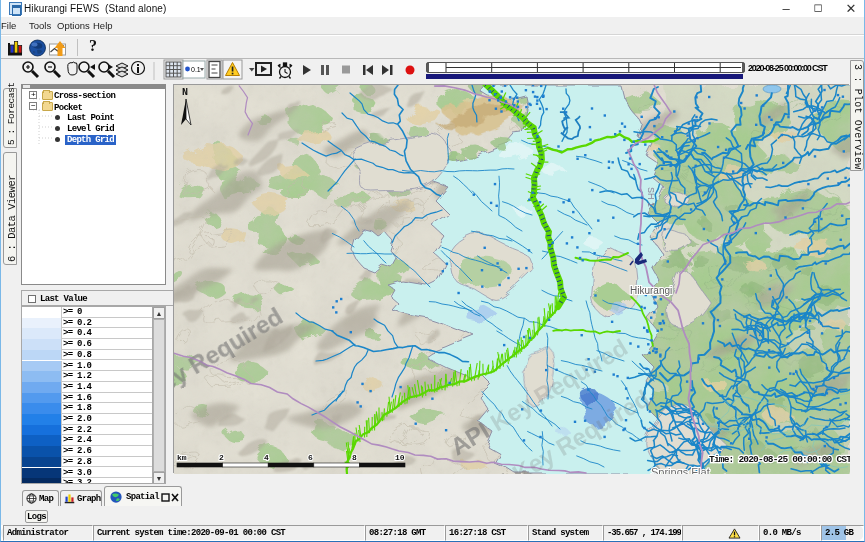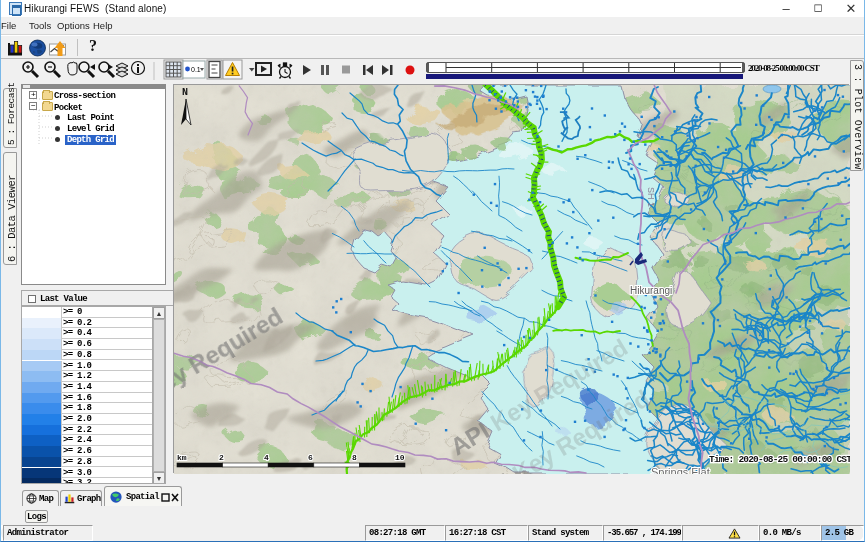--- a/index.html
+++ b/index.html
@@ -1,18 +1,18 @@
 <!DOCTYPE html>
 <html><head><meta charset="utf-8"><style>
 *{margin:0;padding:0;box-sizing:border-box;}
 html,body{width:865px;height:542px;overflow:hidden;}
 body{font-family:"Liberation Sans",sans-serif;background:#fff;position:relative;
  border-left:1px solid #7ab8e8;border-right:1px solid #7ab8e8;border-bottom:1px solid #2a70b8;}
 .abs{position:absolute;}
-.mono{font-family:Liberation Serif, serif;}
+.mono{font-family:Liberation Sans, sans-serif;}
 
 #title{left:0;top:0;width:863px;height:31px;background:#fff;}
 #title .txt{position:absolute;left:23px;top:3px;font-size:10px;letter-spacing:0.1px;color:#111;}
 #appicon{position:absolute;left:8px;top:2px;width:13px;height:13px;background:#cfe4f7;border:1px solid #3a78b8;}
 #appicon:before{content:"";position:absolute;left:2px;top:2px;width:7px;height:7px;border:1px solid #2a68a8;border-top:3px solid #2a68a8;}
 .winbtn{position:absolute;top:0px;font-size:13px;color:#333;width:30px;text-align:center;}
 
 #menu{left:0;top:17px;width:863px;height:18px;background:#f0f0f0;border-bottom:1px solid #d5d5d5;font-size:9.5px;color:#222;}
 #menu span{position:absolute;top:3px;}
 
@@ -1707,20 +1707,21 @@
  <span style="position:absolute;left:21px;top:5px">Spatial</span>
  <svg style="position:absolute;left:56px;top:6px" width="18" height="9" viewBox="0 0 18 9">
       <rect x="1" y="1" width="7" height="7" fill="none" stroke="#111" stroke-width="1.4"></rect>
       <path d="M11 1 L17 8 M17 1 L11 8" stroke="#111" stroke-width="1.6"></path>
     </svg>
   </div>
 
 <div class="abs" id="logsbtn">Logs</div>
 <div class="abs" id="status">
     <div class="scell" style="left:2px;width:90px">Administrator</div>
+    <div class="scell" style="left:92px;width:272px">Current system time:2020-09-01 00:00 CST</div>
     <div class="scell" style="left:364px;width:80px">08:27:18 GMT</div>
     <div class="scell" style="left:444px;width:83px">16:27:18 CST</div>
     <div class="scell" style="left:527px;width:75px">Stand system</div>
     <div class="scell" style="left:602px;width:79px"><span style="letter-spacing:-1.05px">-35.657 , 174.199</span></div>
     <div class="scell" style="left:681px;width:77px">
       <svg style="position:absolute;left:45px;top:2px" width="13" height="11" viewBox="0 0 14 12">
         <path d="M7 1 L13 11 L1 11Z" fill="#ffe14a" stroke="#222" stroke-width="1"></path>
         <rect x="6.3" y="4" width="1.4" height="4" fill="#111"></rect>
         <rect x="6.3" y="9" width="1.4" height="1.2" fill="#111"></rect>
       </svg>

